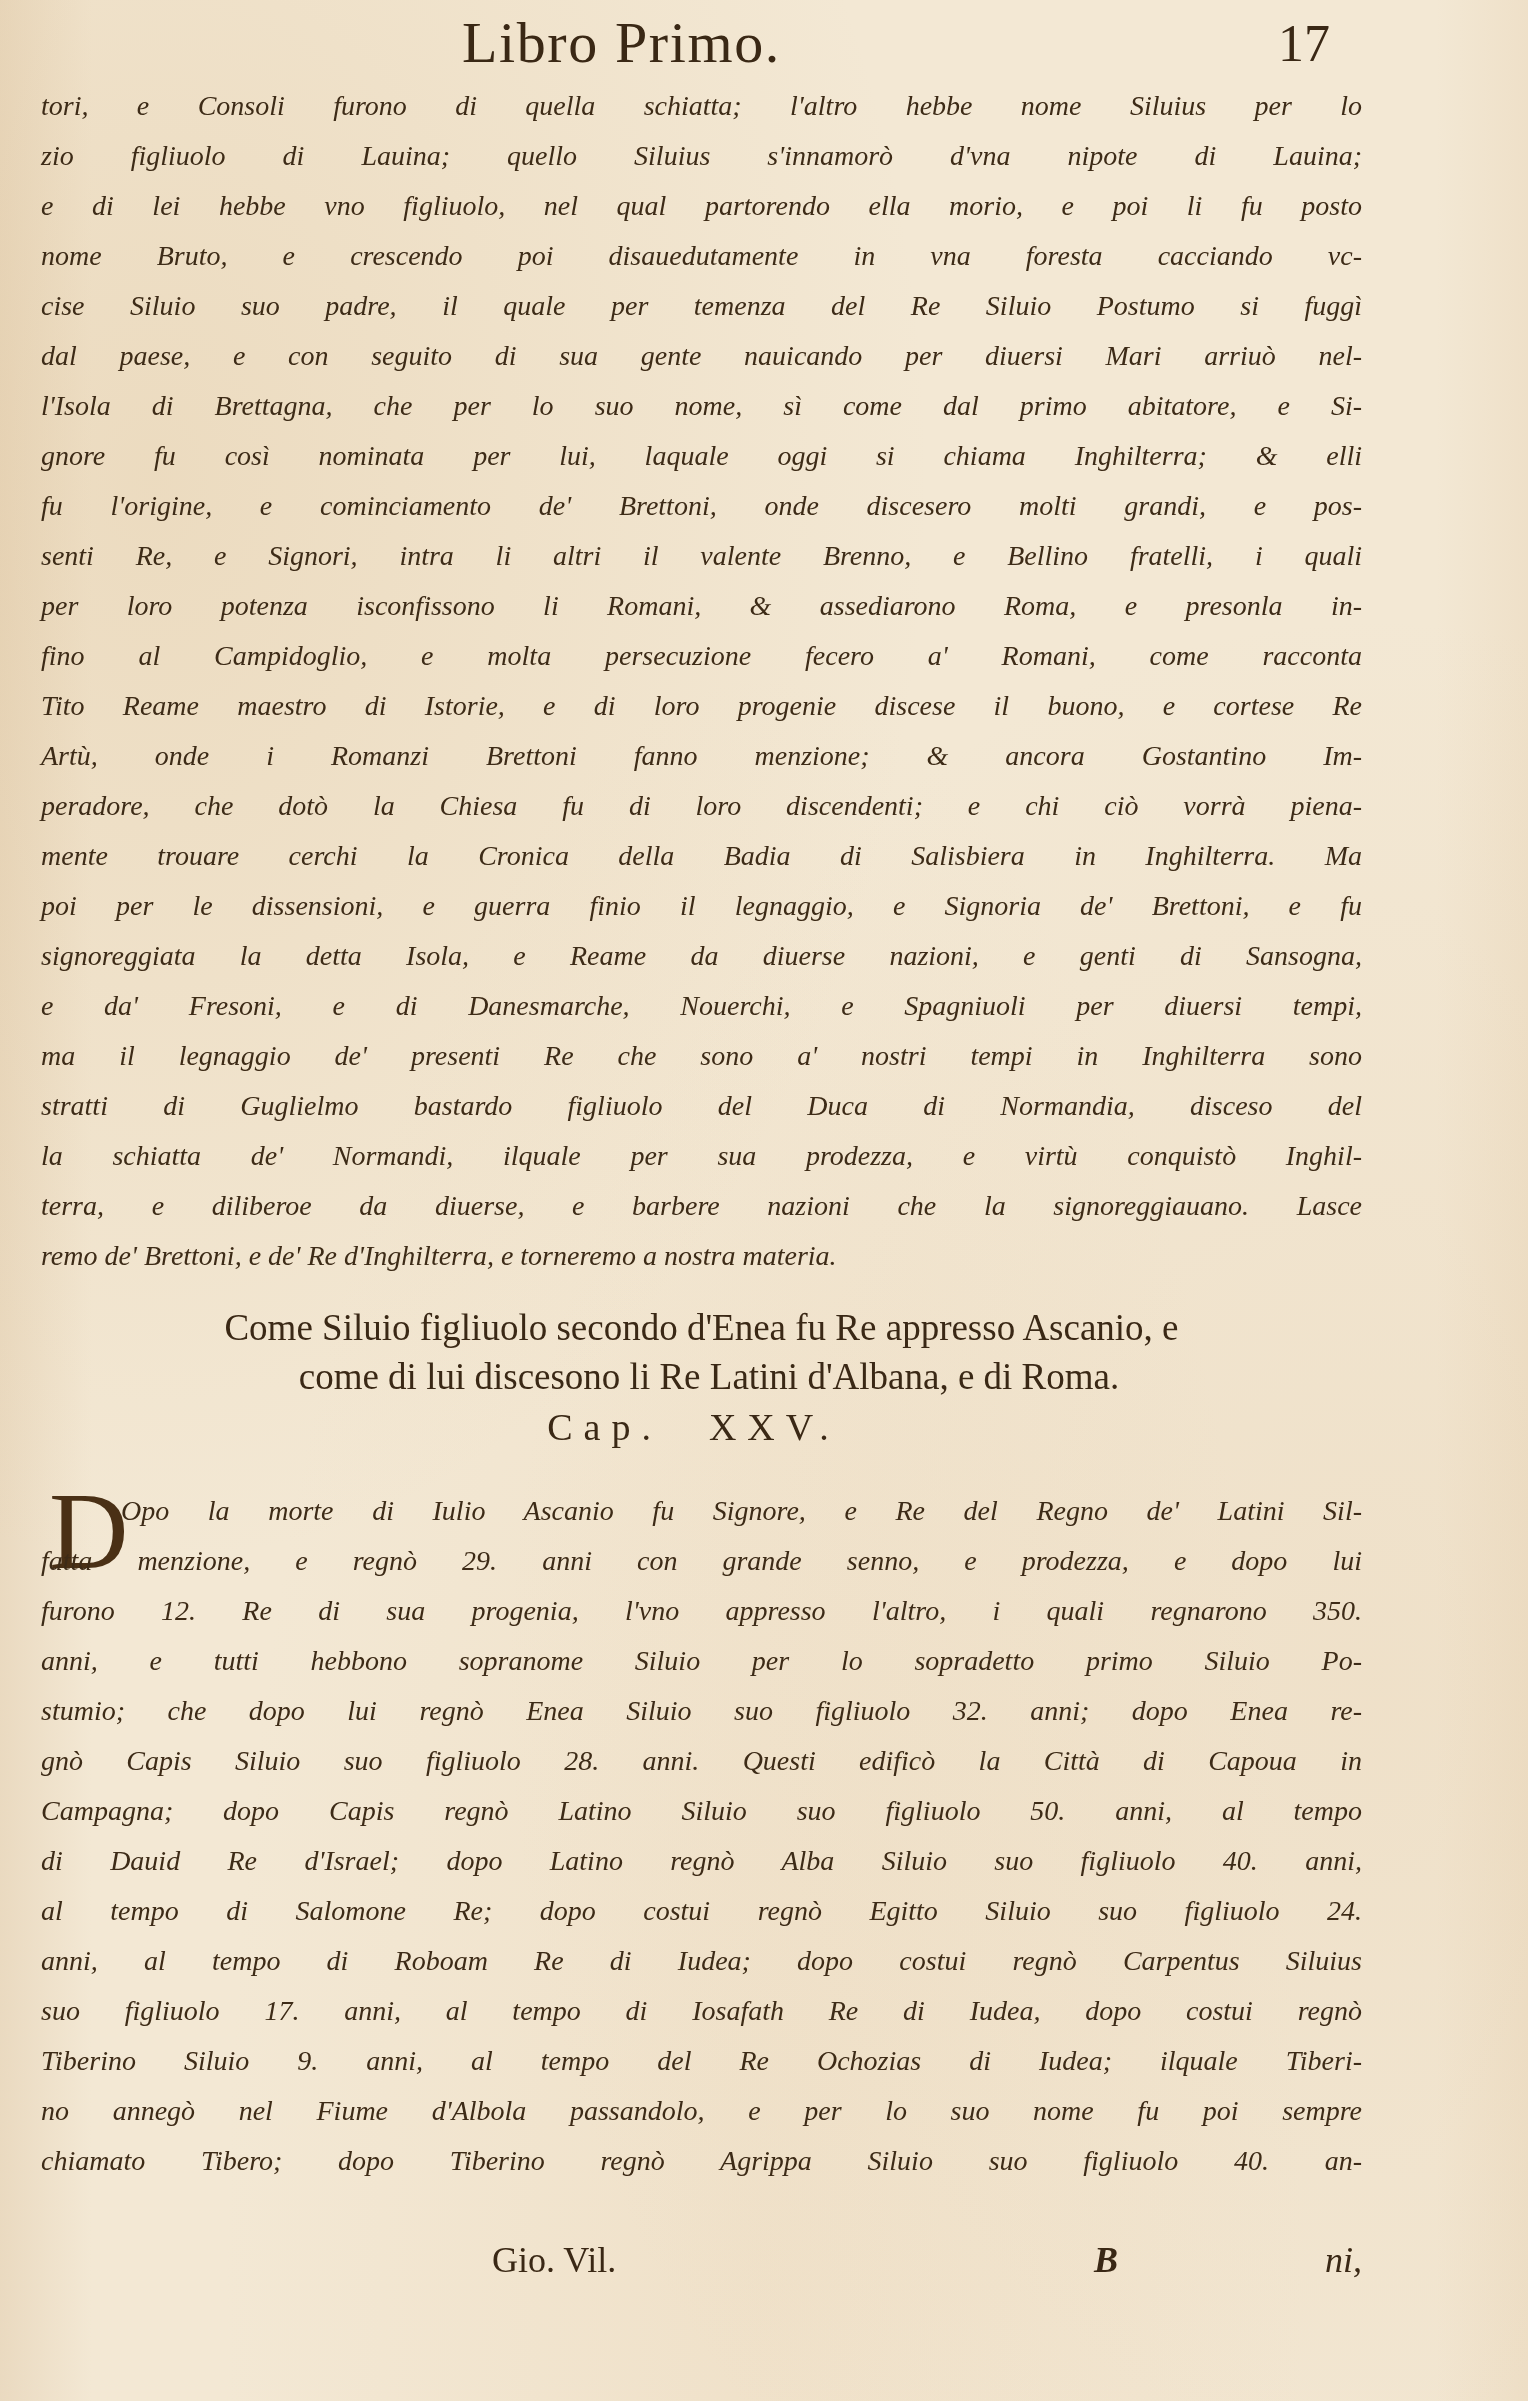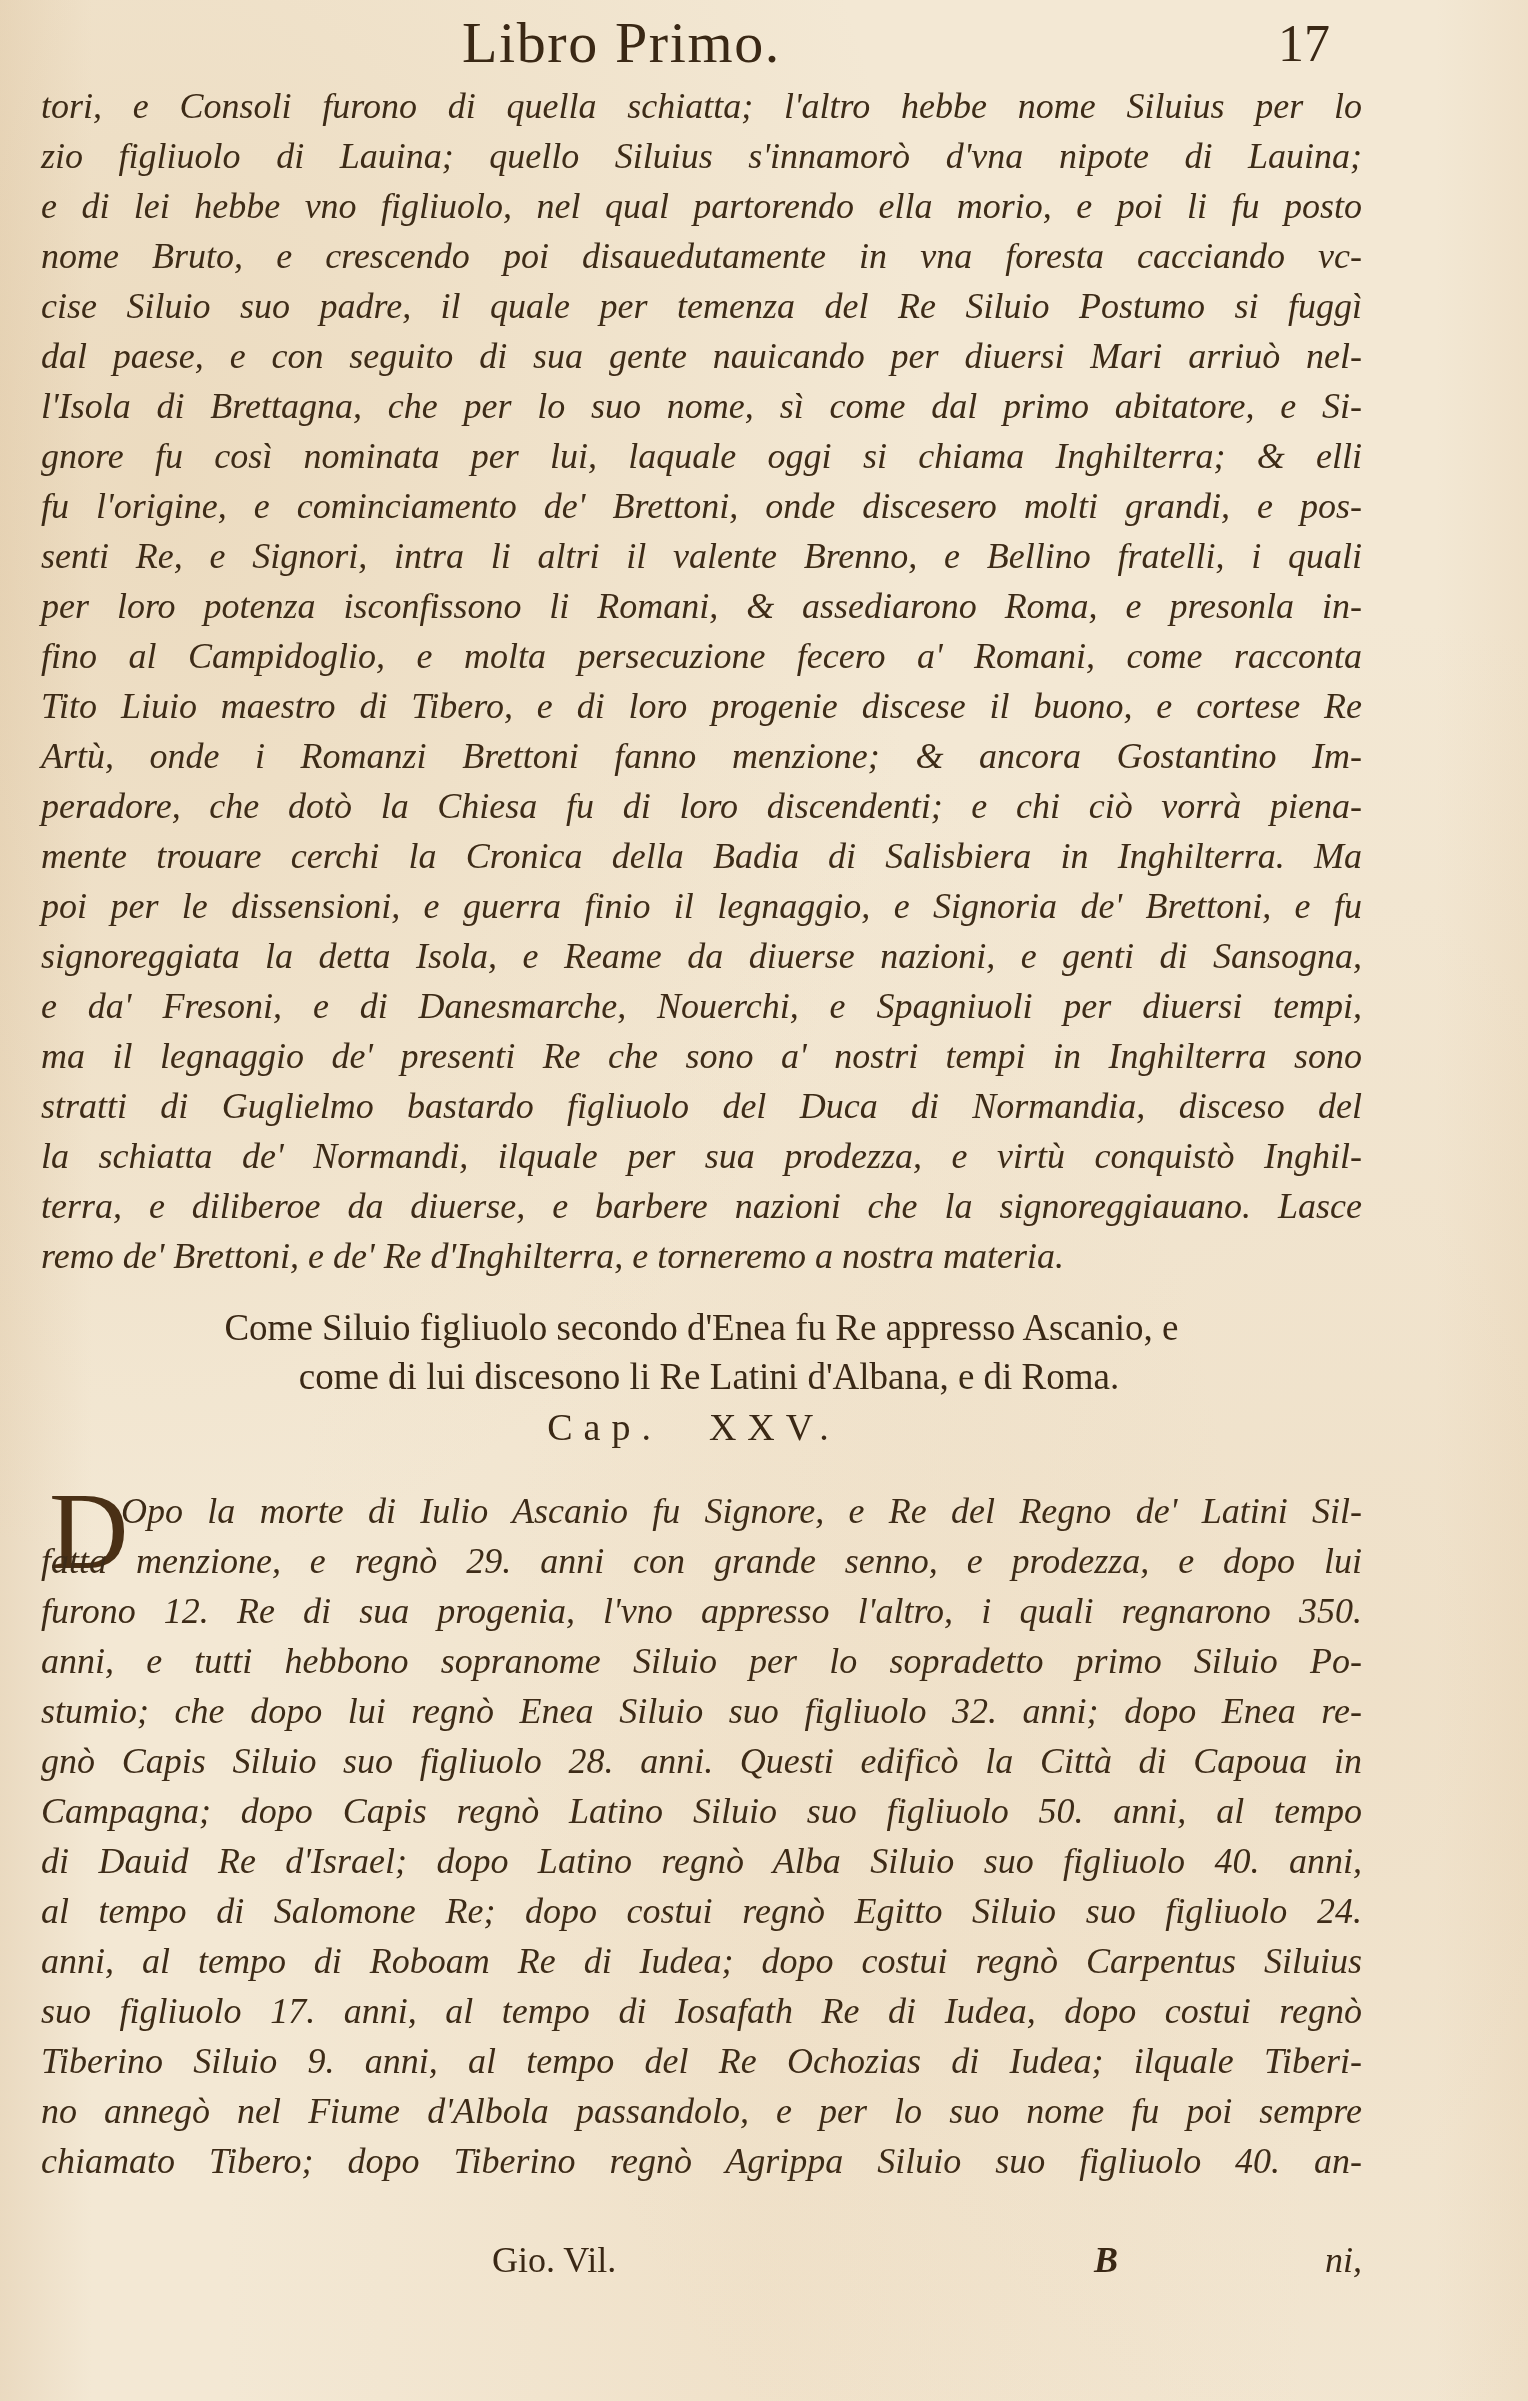--- a/index.html
+++ b/index.html
@@ -50,21 +50,21 @@
       font-family: "Liberation Serif", serif;
       font-size: 52px;
       color: #3a2815;
     }
     .body-text {
       position: absolute;
       left: 41px;
       width: 1321px;
       font-family: "Liberation Serif", serif;
       font-style: italic;
-      font-size: 36px;
+      font-size: 28px;
       line-height: 50px;
       color: #3d2b17;
       text-align: justify;
     }
     .body-text .line {
       display: block;
       white-space: nowrap;
       text-align-last: justify;
       text-align: justify;
       height: 50px;
@@ -159,21 +159,21 @@
     <span class="line">e di lei hebbe vno figliuolo, nel qual partorendo ella morio, e poi li fu posto</span>
     <span class="line">nome Bruto, e crescendo poi disauedutamente in vna foresta cacciando vc-</span>
     <span class="line">cise Siluio suo padre, il quale per temenza del Re Siluio Postumo si fuggì</span>
     <span class="line">dal paese, e con seguito di sua gente nauicando per diuersi Mari arriuò nel-</span>
     <span class="line">l'Isola di Brettagna, che per lo suo nome, sì come dal primo abitatore, e Si-</span>
     <span class="line">gnore fu così nominata per lui, laquale oggi si chiama Inghilterra; &amp; elli</span>
     <span class="line">fu l'origine, e cominciamento de' Brettoni, onde discesero molti grandi, e pos-</span>
     <span class="line">senti Re, e Signori, intra li altri il valente Brenno, e Bellino fratelli, i quali</span>
     <span class="line">per loro potenza isconfissono li Romani, &amp; assediarono Roma, e presonla in-</span>
     <span class="line">fino al Campidoglio, e molta persecuzione fecero a' Romani, come racconta</span>
-    <span class="line">Tito Liuio maestro di Tibero, e di loro progenie discese il buono, e cortese Re</span>
+    <span class="line">Tito Reame maestro di Istorie, e di loro progenie discese il buono, e cortese Re</span>
     <span class="line">Artù, onde i Romanzi Brettoni fanno menzione; &amp; ancora Gostantino Im-</span>
     <span class="line">peradore, che dotò la Chiesa fu di loro discendenti; e chi ciò vorrà piena-</span>
     <span class="line">mente trouare cerchi la Cronica della Badia di Salisbiera in Inghilterra. Ma</span>
     <span class="line">poi per le dissensioni, e guerra finio il legnaggio, e Signoria de' Brettoni, e fu</span>
     <span class="line">signoreggiata la detta Isola, e Reame da diuerse nazioni, e genti di Sansogna,</span>
     <span class="line">e da' Fresoni, e di Danesmarche, Nouerchi, e Spagniuoli per diuersi tempi,</span>
     <span class="line">ma il legnaggio de' presenti Re che sono a' nostri tempi in Inghilterra sono</span>
     <span class="line">stratti di Guglielmo bastardo figliuolo del Duca di Normandia, disceso del</span>
     <span class="line">la schiatta de' Normandi, ilquale per sua prodezza, e virtù conquistò Inghil-</span>
     <span class="line">terra, e diliberoe da diuerse, e barbere nazioni che la signoreggiauano. Lasce</span>

